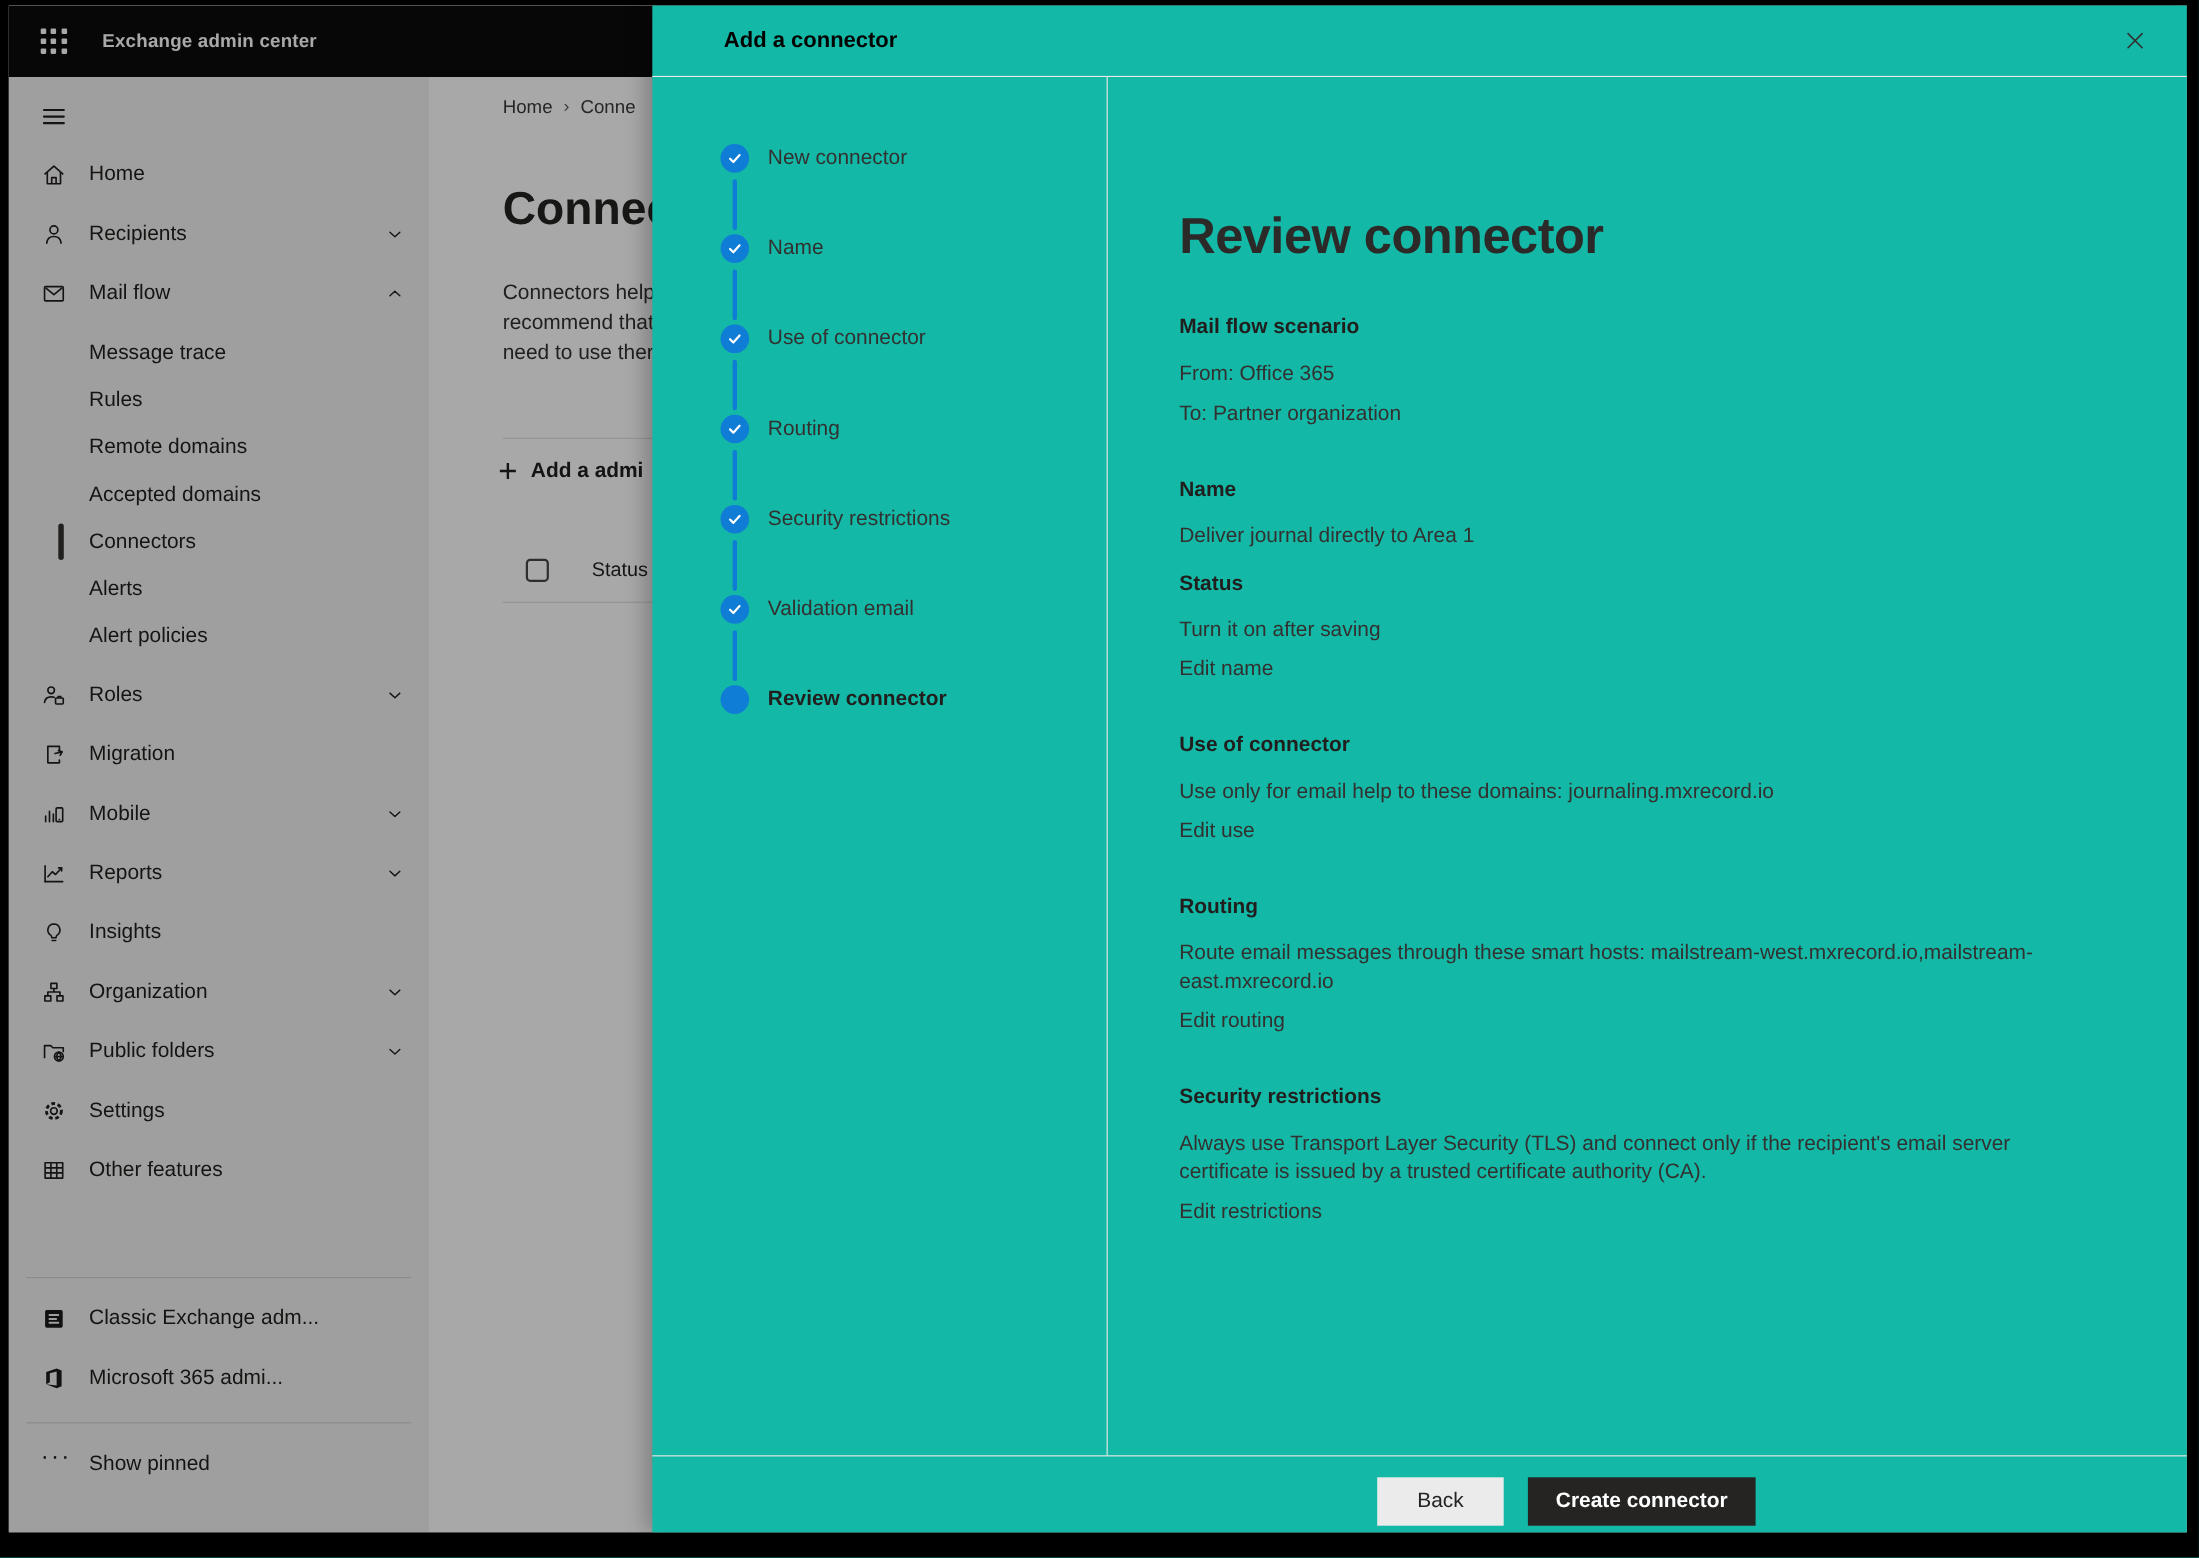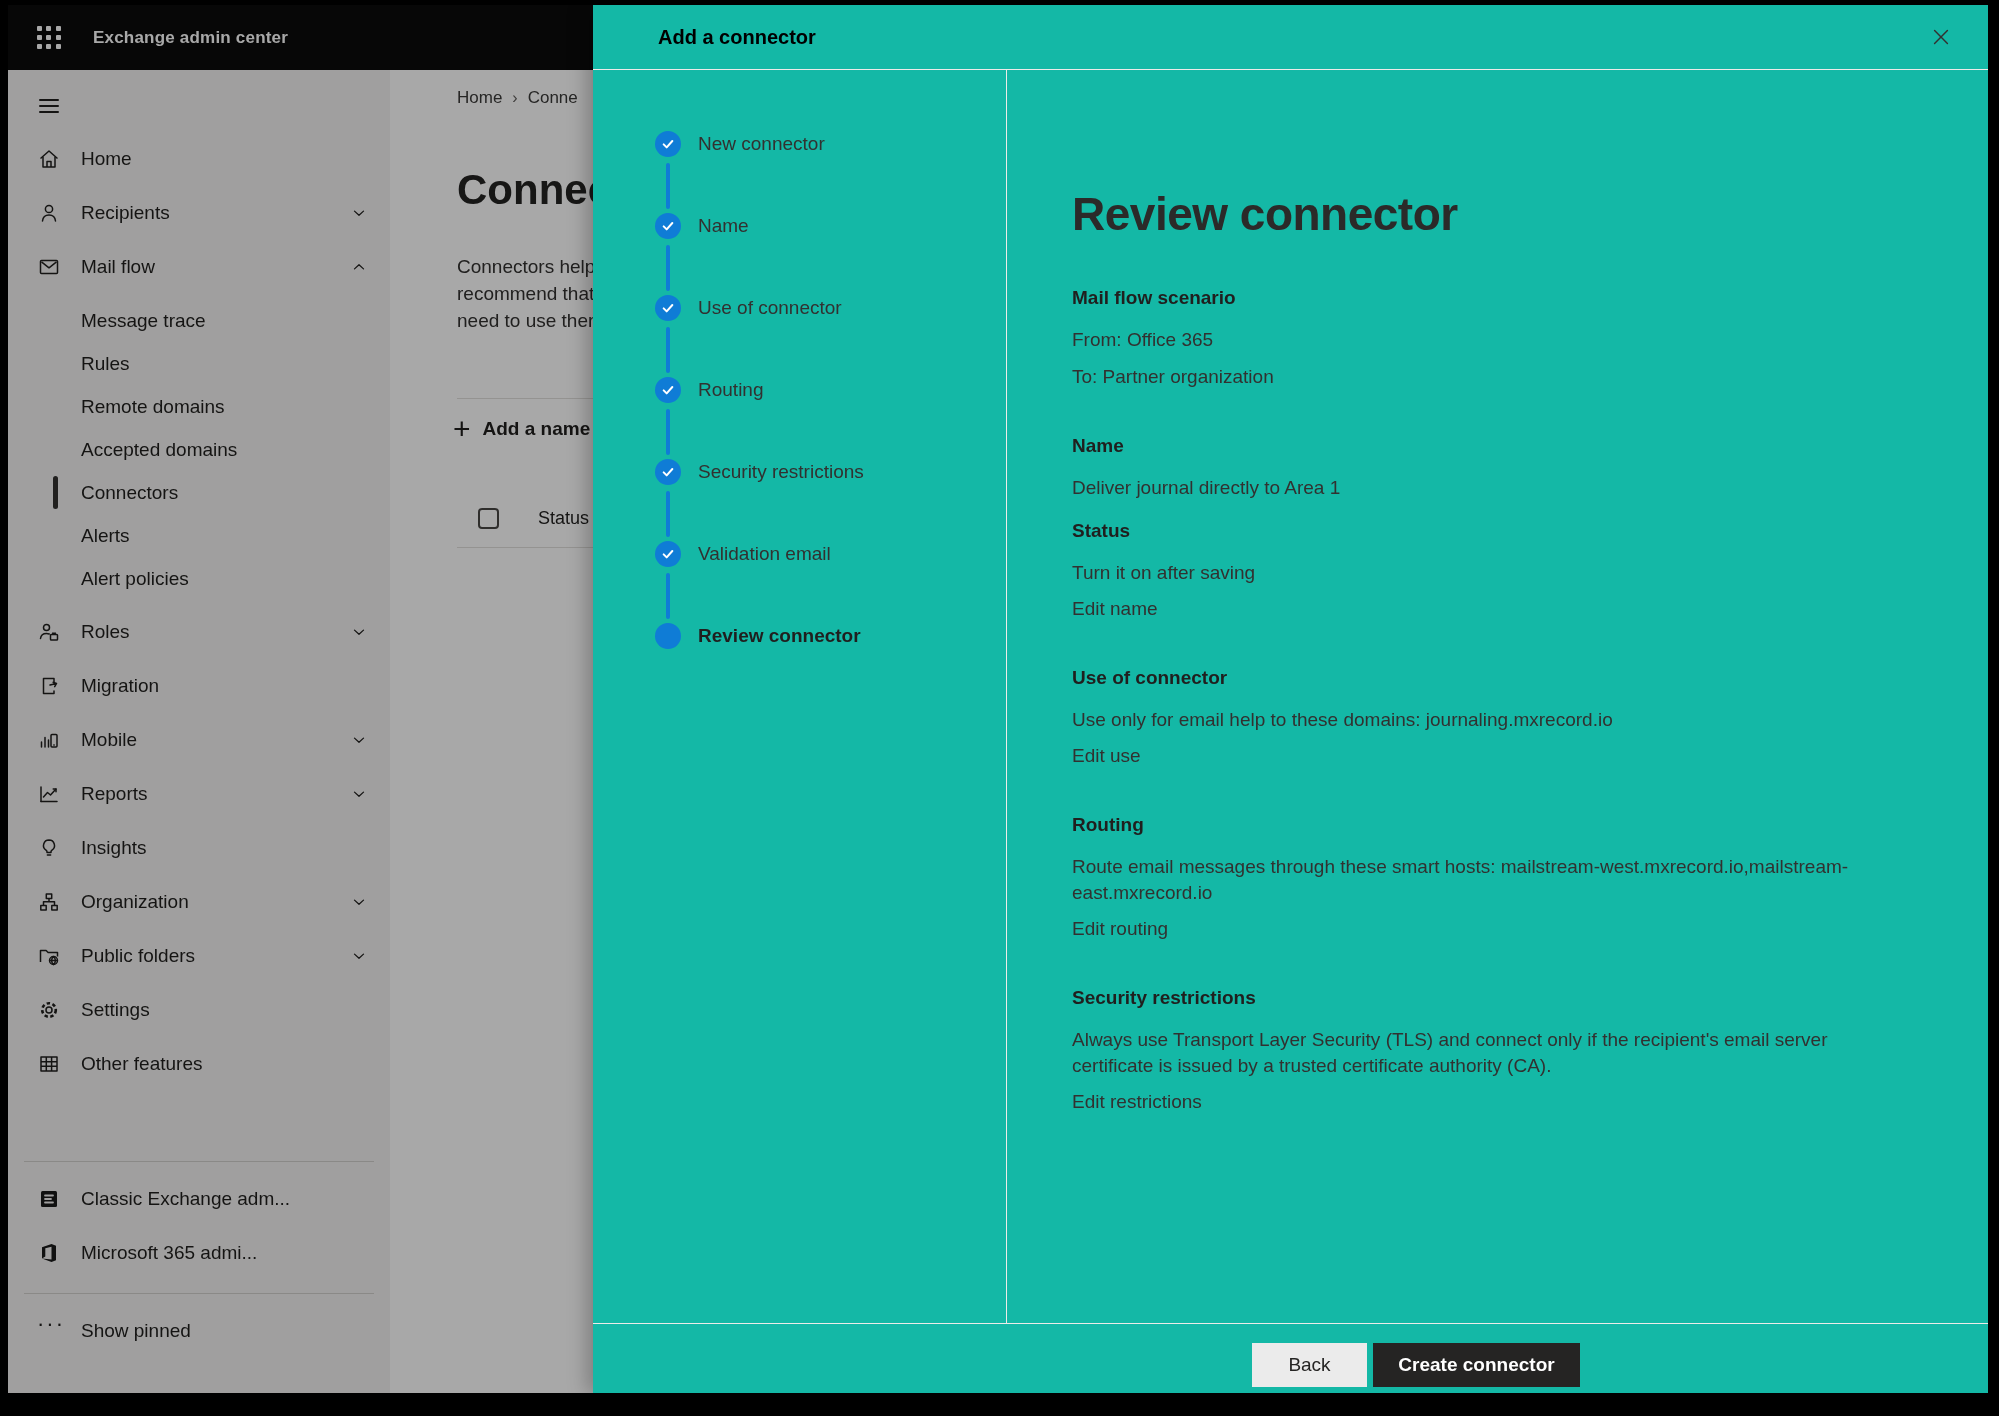--- a/index.html
+++ b/index.html
@@ -97,21 +97,21 @@
   .sections { margin-top:28px; max-width:800px; }
   .section { margin-top:43px; }
   .section:first-child { margin-top:46px; }
   .sec-h { font-size:19px; font-weight:700; color:#201f1e; line-height:26px; margin:0; }
   .sec-h.inner { margin-top:17px; }
   .sec-p { font-size:19px; color:#323130; line-height:26px; margin:16px 0 0 0; }
   .sec-p + .sec-p { margin-top:11px; }
   .edit-link { display:inline-block; font-size:19px; color:#323130; line-height:26px; margin-top:10px; cursor:pointer; }
 
   
-  .panel-footer { height:70px; flex:none; border-top:1px solid #edebe9; display:flex; align-items:flex-start; }
+  .panel-footer { height:70px; flex:none; border-top:1px solid #edebe9; display:flex; align-items:flex-start;gap:16px; }
   .btn { height:44px; margin-top:19px; border:none; font-family:"Liberation Sans",sans-serif;
     font-size:19px; display:flex; align-items:center; justify-content:center; cursor:pointer; }
   .btn-back { width:115px; margin-left:659px; background:#ebebeb; color:#252423; }
   .btn-create { width:207px; margin-left:6px; background:#252423; color:#fff; font-weight:600; }
 
   svg { display:block; }
 </style>
 </head>
 <body>
 
@@ -369,21 +369,21 @@
         </div>
         <div class="page-title">Connec</div>
         <div class="page-desc">
           <div>Connectors help</div>
           <div>recommend that</div>
           <div>need to use ther</div>
         </div>
         <div class="hdiv1"></div>
         <div class="add-btn">
           <span class="plus">+</span>
-          <span class="add-lbl">Add a name</span>
+          <span class="add-lbl">Add a admi</span>
         </div>
         <div class="tbl-header">
           <span class="checkbox"></span>
           <span class="tbl-col">Status</span>
         </div>
         <div class="hdiv2"></div>
       </div>
     </div>
   </div>
 

